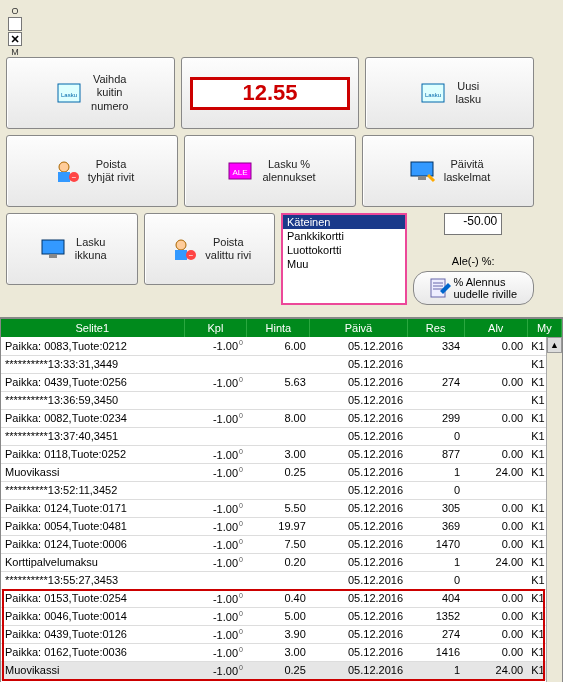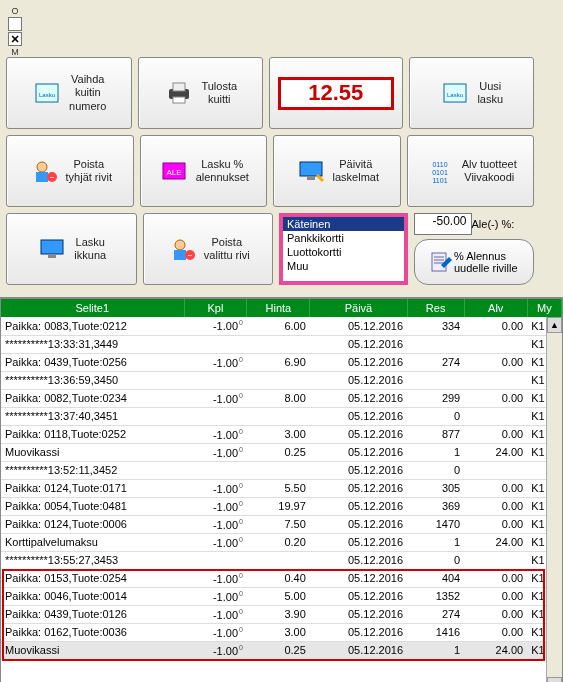--- a/index.html
+++ b/index.html
@@ -62,31 +62,31 @@
   .display-inner {
     border:3px solid #c00;
     width:100%; height:33px;
     background:#fff;
     display:flex; align-items:center; justify-content:center;
     font-size:22px; font-weight:bold; color:#c00;
   }
   .pay-list {
     flex:1;
     background:#fff;
-    border:4px solid #ec4899;
+    border:2px solid #ec4899;
     font-size:11px;
     overflow:hidden;
   }
   .pay-list div { padding:1px 4px; }
   .pay-list .sel { background:#1a3a8a; color:#fff; }
   .ale-col {
     flex:1;
     display:flex; flex-direction:column; gap:4px;
   }
-  .ale-row1 { display:flex; align-items:center; gap:0;}
+  .ale-row1 { display:flex; align-items:center; gap:20px;flex-direction:column;}
   .ale-input {
     width:58px; height:22px; border:1px solid #777; background:#fff;
     text-align:right; padding:0 4px; font-size:12px;
   }
   .ale-lbl { font-size:11px; }
   .ale-btn {
     flex:1;
     background: linear-gradient(#fdfdfd,#e8e8e8);
     border:1px solid #888;
     border-radius:14px;
@@ -157,31 +157,20 @@
         <span class="icon">
             <svg width="28" height="28">
               <rect x="3" y="5" width="22" height="18" fill="#dff" stroke="#06a"></rect>
               <text x="14" y="18" font-size="6" fill="#06a" text-anchor="middle">Lasku</text>
             </svg>
           </span>
         <span class="txt" style="white-space:pre-line">Vaihda
 kuitin
 numero</span>
       </div>
-      <div class="btn">
-        <span class="icon">
-            <svg width="28" height="28">
-              <rect x="4" y="10" width="20" height="10" rx="2" fill="#444"></rect>
-              <rect x="8" y="4" width="12" height="8" fill="#eee" stroke="#888"></rect>
-              <rect x="8" y="18" width="12" height="6" fill="#fff" stroke="#888"></rect>
-            </svg>
-          </span>
-        <span class="txt" style="white-space:pre-line">Tulosta
-kuitti</span>
-      </div>
       <div class="display-box">
         <div class="display-inner">12.55</div>
       </div>
       <div class="btn">
         <span class="icon">
             <svg width="28" height="28">
               <rect x="3" y="5" width="22" height="18" fill="#dff" stroke="#06a"></rect>
               <text x="14" y="18" font-size="6" fill="#06a" text-anchor="middle">Lasku</text>
             </svg>
           </span>
@@ -216,31 +205,20 @@
       <div class="btn">
         <span class="icon">
             <svg width="28" height="28">
               <rect x="3" y="5" width="22" height="14" fill="#39f" stroke="#036"></rect>
               <rect x="10" y="19" width="8" height="4" fill="#888"></rect>
               <path d="M20 18 l6 6" stroke="#fa0" stroke-width="3"></path>
             </svg>
           </span>
         <span class="txt" style="white-space:pre-line">Päivitä
 laskelmat</span>
-      </div>
-      <div class="btn">
-        <span class="icon">
-            <svg width="28" height="28">
-              <text x="14" y="10" font-size="7" fill="#06c" text-anchor="middle">0110</text>
-              <text x="14" y="18" font-size="7" fill="#06c" text-anchor="middle">0101</text>
-              <text x="14" y="26" font-size="7" fill="#06c" text-anchor="middle">1101</text>
-            </svg>
-          </span>
-        <span class="txt" style="white-space:pre-line">Alv tuotteet
-Viivakoodi</span>
       </div>
     </div>
 
     <div class="btn-row">
       <div class="btn">
         <span class="icon">
             <svg width="28" height="28">
               <rect x="3" y="5" width="22" height="14" fill="#39f" stroke="#036"></rect>
               <rect x="10" y="19" width="8" height="4" fill="#888"></rect>
             </svg>
@@ -315,21 +293,21 @@
           <td class="num"></td>
           <td class="num"></td>
           <td class="num">05.12.2016</td>
           <td class="num"></td>
           <td class="num"></td>
           <td>K1</td>
         </tr>
         <tr>
           <td>Paikka: 0439,Tuote:0256</td>
           <td class="num">-1.00<span class="sup">0</span></td>
-          <td class="num">6.90</td>
+          <td class="num">5.63</td>
           <td class="num">05.12.2016</td>
           <td class="num">274</td>
           <td class="num">0.00</td>
           <td>K1</td>
         </tr>
         <tr>
           <td>**********13:36:59,3450</td>
           <td class="num"></td>
           <td class="num"></td>
           <td class="num">05.12.2016</td>

